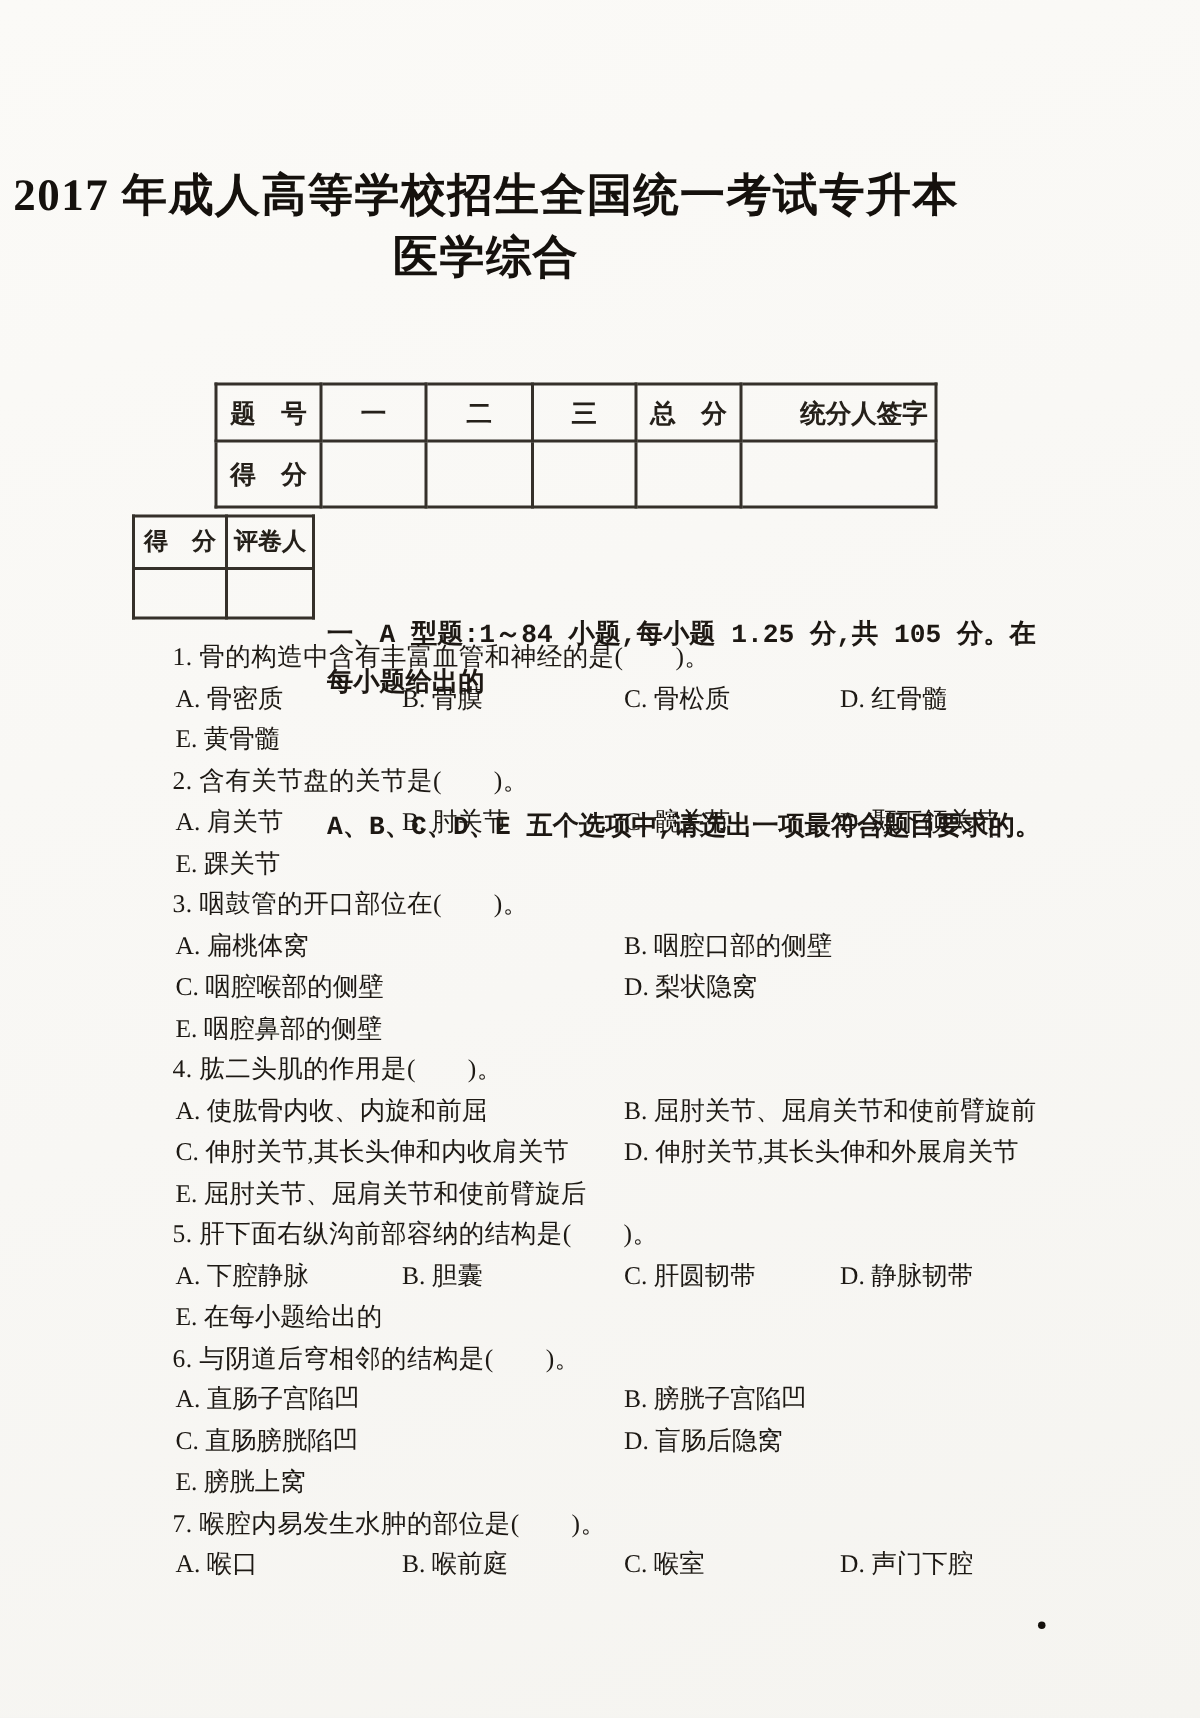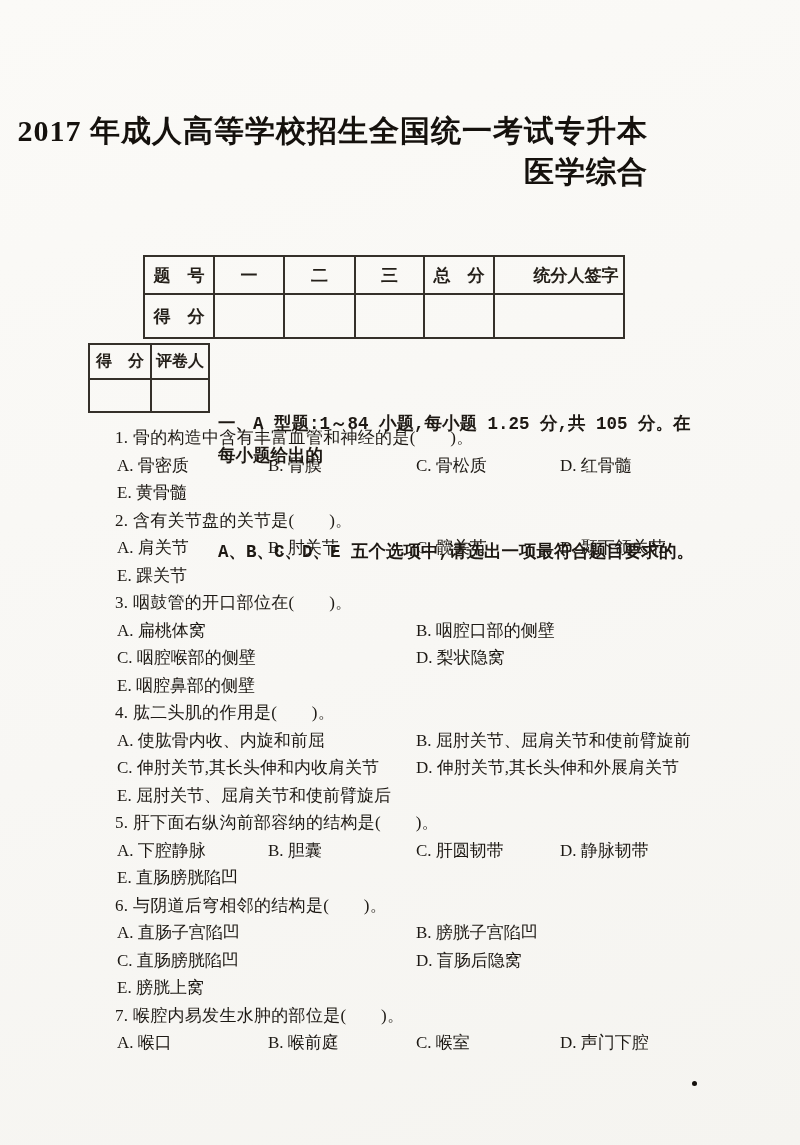--- a/index.html
+++ b/index.html
@@ -11,21 +11,21 @@
   .page {
     position: absolute; left: 0; top: 0;
     width: 800px; height: 1145px;
     background: linear-gradient(160deg, #fbfaf7 0%, #f8f7f4 55%, #f5f4f0 100%);
     color: #1b1713;
     overflow: hidden;
   }
   
   .title-block {
     position: absolute; left: 0; top: 110px; width: 648px;
-    text-align: right;
+    text-align: center;
   }
   .title-line {
     font-size: 30px; font-weight: bold; line-height: 41px;
     letter-spacing: 1px; color: #15110d;
   }
   
   .score-table {
     position: absolute; left: 143px; top: 221px;
     border-collapse: collapse; table-layout: fixed; margin-top: 34px;
   }
@@ -193,21 +193,21 @@
 
     <div>
       <div class="line stem">5. 肝下面右纵沟前部容纳的结构是(　　)。</div>
       <div class="line">
         <span class="opt pA">A. 下腔静脉</span>
         <span class="opt pB">B. 胆囊</span>
         <span class="opt pC">C. 肝圆韧带</span>
         <span class="opt pD">D. 静脉韧带</span>
       </div>
       <div class="line">
-        <span class="opt pA">E. 直肠膀胱陷凹</span>
+        <span class="opt pA">E. 在每小题给出的</span>
       </div>
     </div>
 
     <div>
       <div class="line stem">6. 与阴道后穹相邻的结构是(　　)。</div>
       <div class="line">
         <span class="opt pA">A. 直肠子宫陷凹</span>
         <span class="opt pCol2">B. 膀胱子宫陷凹</span>
       </div>
       <div class="line">

